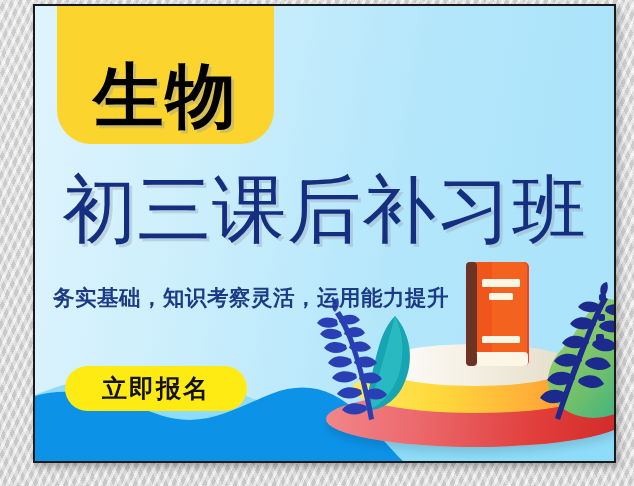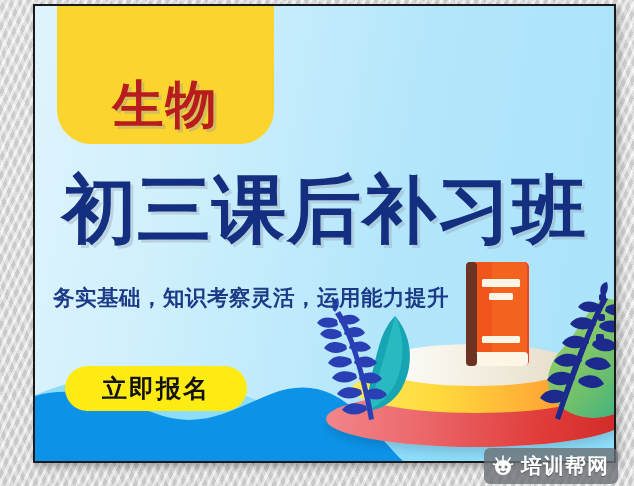--- a/index.html
+++ b/index.html
@@ -50,36 +50,36 @@
     background: #fbd52e;
     border-radius: 30px 30px 34px 34px;
     display: flex;
     align-items: flex-end;
     justify-content: center;
     padding-bottom: 14px;
     box-sizing: border-box;
   }
   #subject-badge .txt {
     font-family: "DejaVu Sans", "Liberation Sans", sans-serif;
-    font-size: 51px;
-    font-weight: 700;
-    color: #b91c1c;
+    font-size: 70px;
+    font-weight: 700;
+    color: #000000;
     letter-spacing: 2px;
     line-height: .96;
     text-shadow: 3px 3px 0 rgba(140,150,170,.35);
   }
 
   
   #headline {
     left: 0px;
     top: 166px;
     width: 579px;
     text-align: center;
     font-size: 74px;
-    font-weight: 700;
+    font-weight: 400;
     color: #152f80;
     letter-spacing: 1px;
     line-height: 1;
     white-space: nowrap;
     text-shadow: 3px 3px 0 rgba(150,160,180,.38);
   }
 
   
   #subtitle {
     left: 18px;
@@ -261,30 +261,14 @@
     <div class="art" id="headline">初三课后补习班</div>
 
     <div class="art" id="subtitle">务实基础，知识考察灵活，运用能力提升</div>
 
     <div class="art" id="cta">
       <span class="txt">立即报名</span>
     </div>
 
   </div>
 
-  <div id="watermark">
-    <svg width="24" height="24" viewBox="0 0 24 24">
-      <g stroke="#ffffff" stroke-width="1.6" stroke-linecap="round">
-        <line x1="12" y1="2" x2="12" y2="5.5"></line>
-        <line x1="5" y1="4" x2="7" y2="7"></line>
-        <line x1="19" y1="4" x2="17" y2="7"></line>
-        <line x1="2.5" y1="10" x2="5.5" y2="11"></line>
-        <line x1="21.5" y1="10" x2="18.5" y2="11"></line>
-      </g>
-      <path d="M4,13 a8,7 0 0 1 16,0 a8,8 0 0 1 -16,0 Z" fill="#ffffff"></path>
-      <circle cx="9" cy="13" r="1.5" fill="#6c7176"></circle>
-      <circle cx="15" cy="13" r="1.5" fill="#6c7176"></circle>
-      <path d="M9.5,17 q2.5,2 5,0" stroke="#6c7176" stroke-width="1.4" fill="none" stroke-linecap="round"></path>
-    </svg>
-    <span class="wm-txt">培训帮网</span>
-  </div>
 
 </div>
 
 </body></html>

